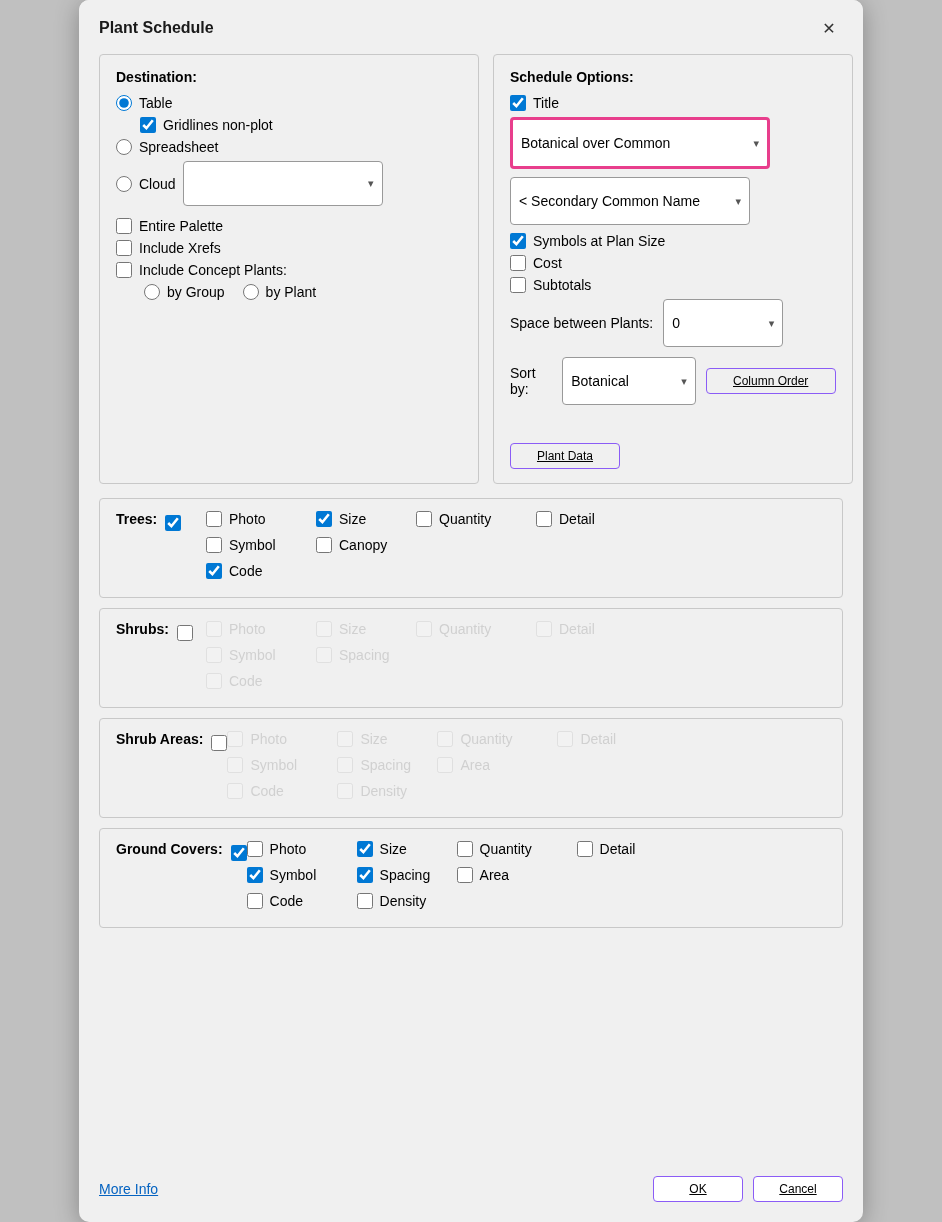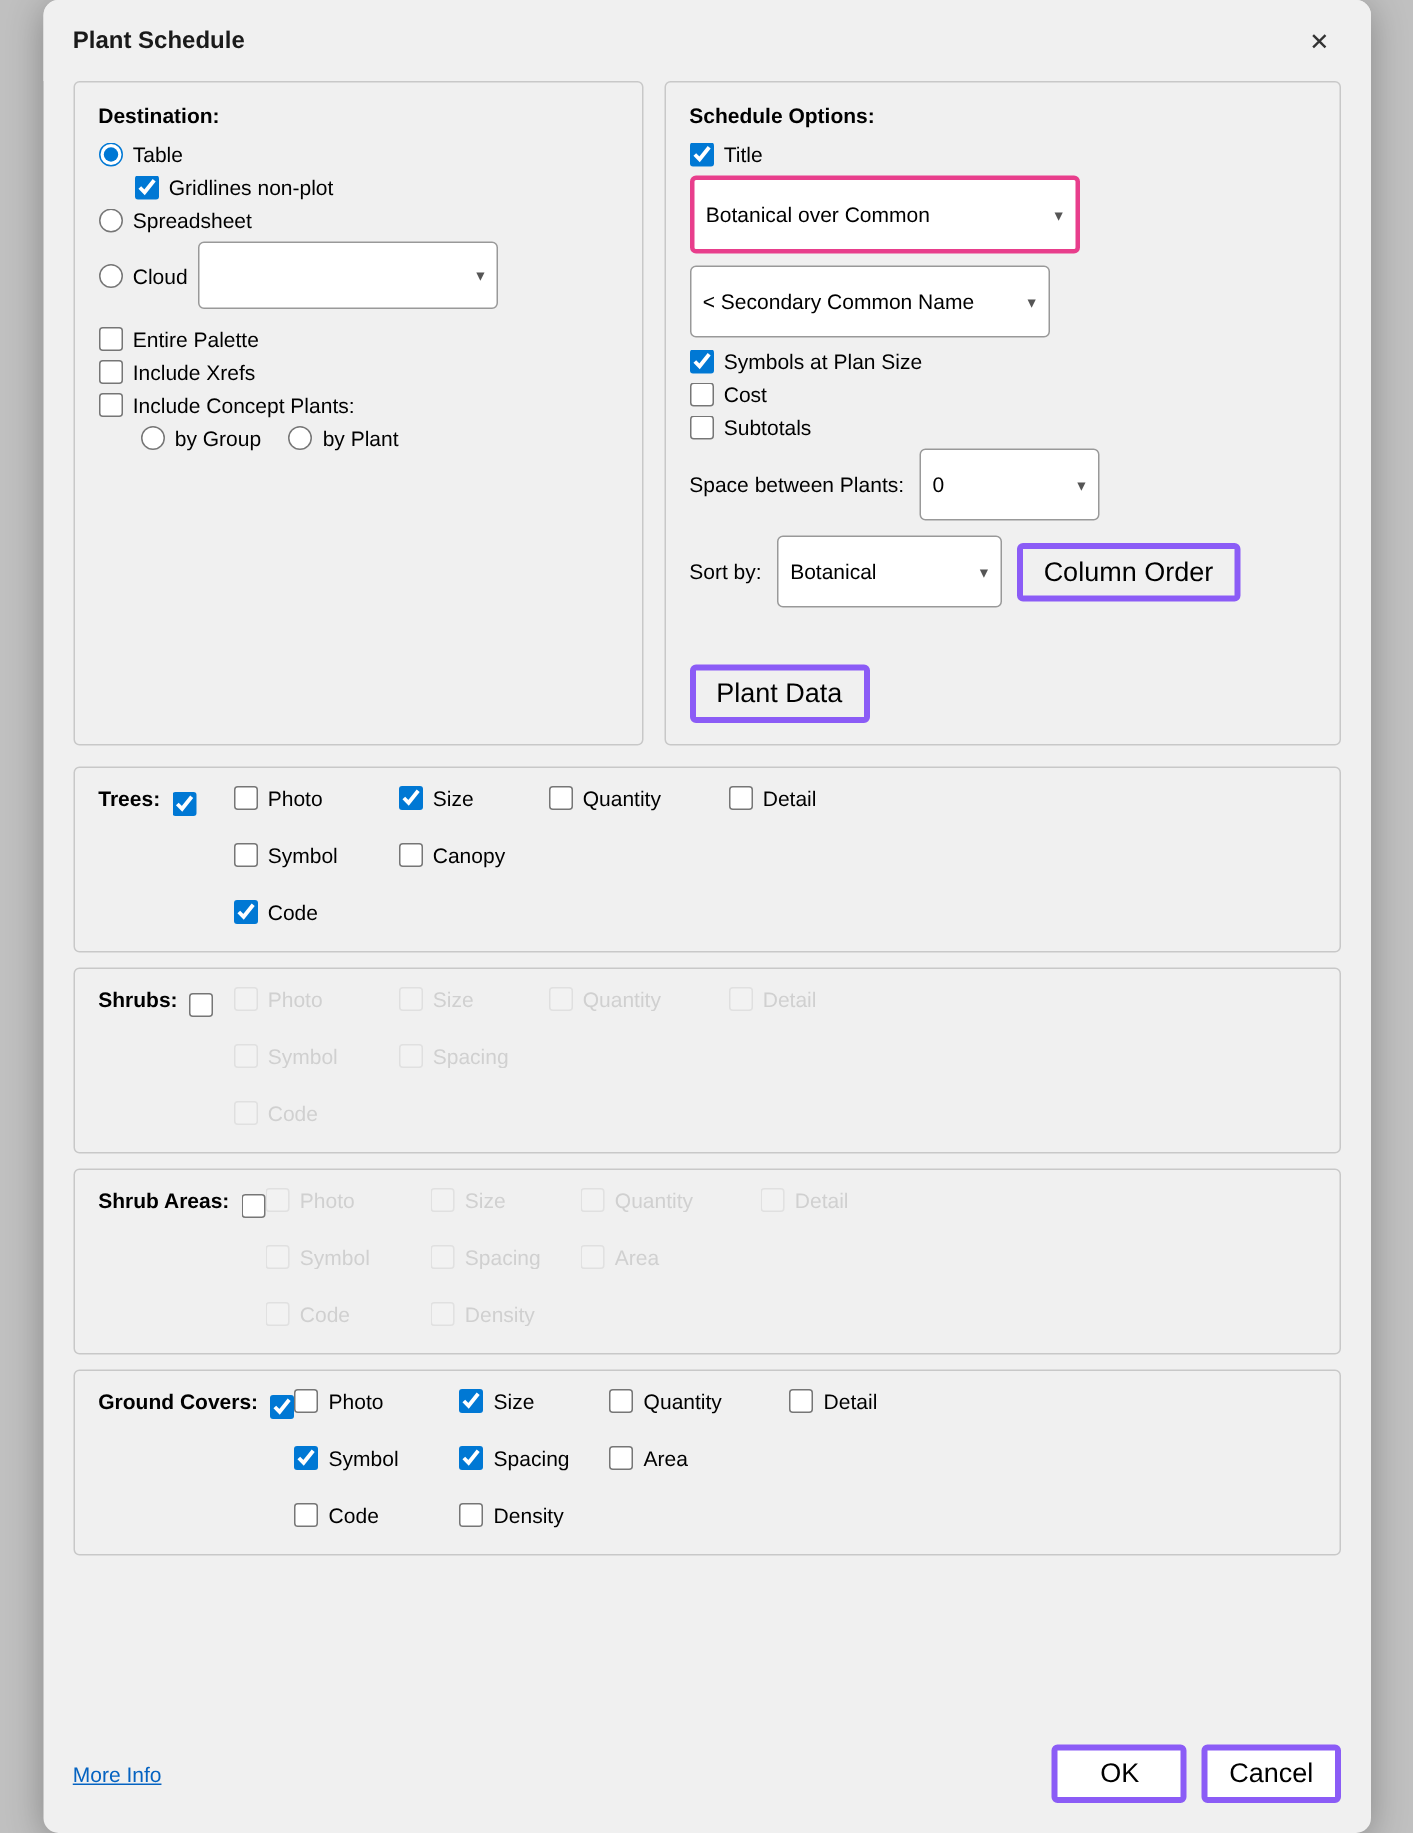--- a/index.html
+++ b/index.html
@@ -8,21 +8,21 @@
       display: flex;
       align-items: center;
       justify-content: center;
       min-height: 100vh;
       font-family: 'Segoe UI', Arial, sans-serif;
       font-size: 14px;
     }
     .dialog {
       background: #f0f0f0;
       border-radius: 10px;
-      width: 885px;
+      width: 784px;
       min-height: 1222px;
       box-shadow: 0 4px 24px rgba(0,0,0,0.3);
       display: flex;
       flex-direction: column;
       position: relative;
       padding: 0;
     }
     .title-bar {
       display: flex;
       align-items: center;
@@ -145,26 +145,27 @@
       gap: 10px;
       margin-bottom: 7px;
     }
     .sort-row {
       display: flex;
       align-items: center;
       gap: 10px;
       margin-bottom: 10px;
     }
     .btn {
-      border: 4px solid #8b5cf6;
+      border: 1px solid #8b5cf6;
       background: #f0f0f0;
       border-radius: 4px;
       padding: 5px 14px;
-      font-size: 18px;
+      font-size: 12px;
       cursor: pointer;
+      text-decoration: underline;
     }
     .btn-ok {
       min-width: 90px;
       background: white;
     }
     .btn-cancel {
       min-width: 90px;
       background: white;
     }
     .btn-plant-data {
@@ -206,21 +207,21 @@
     }
     .columns-area {
       display: flex;
       flex: 1;
       gap: 0;
       align-items: flex-start;
     }
     .col-block {
       display: flex;
       flex-direction: column;
-      gap: 16px;
+      gap: 4px;
       min-width: 110px;
     }
     .col-block-size {
       min-width: 100px;
     }
     .col-block-qty {
       min-width: 120px;
     }
     .col-block-detail {
       min-width: 90px;

